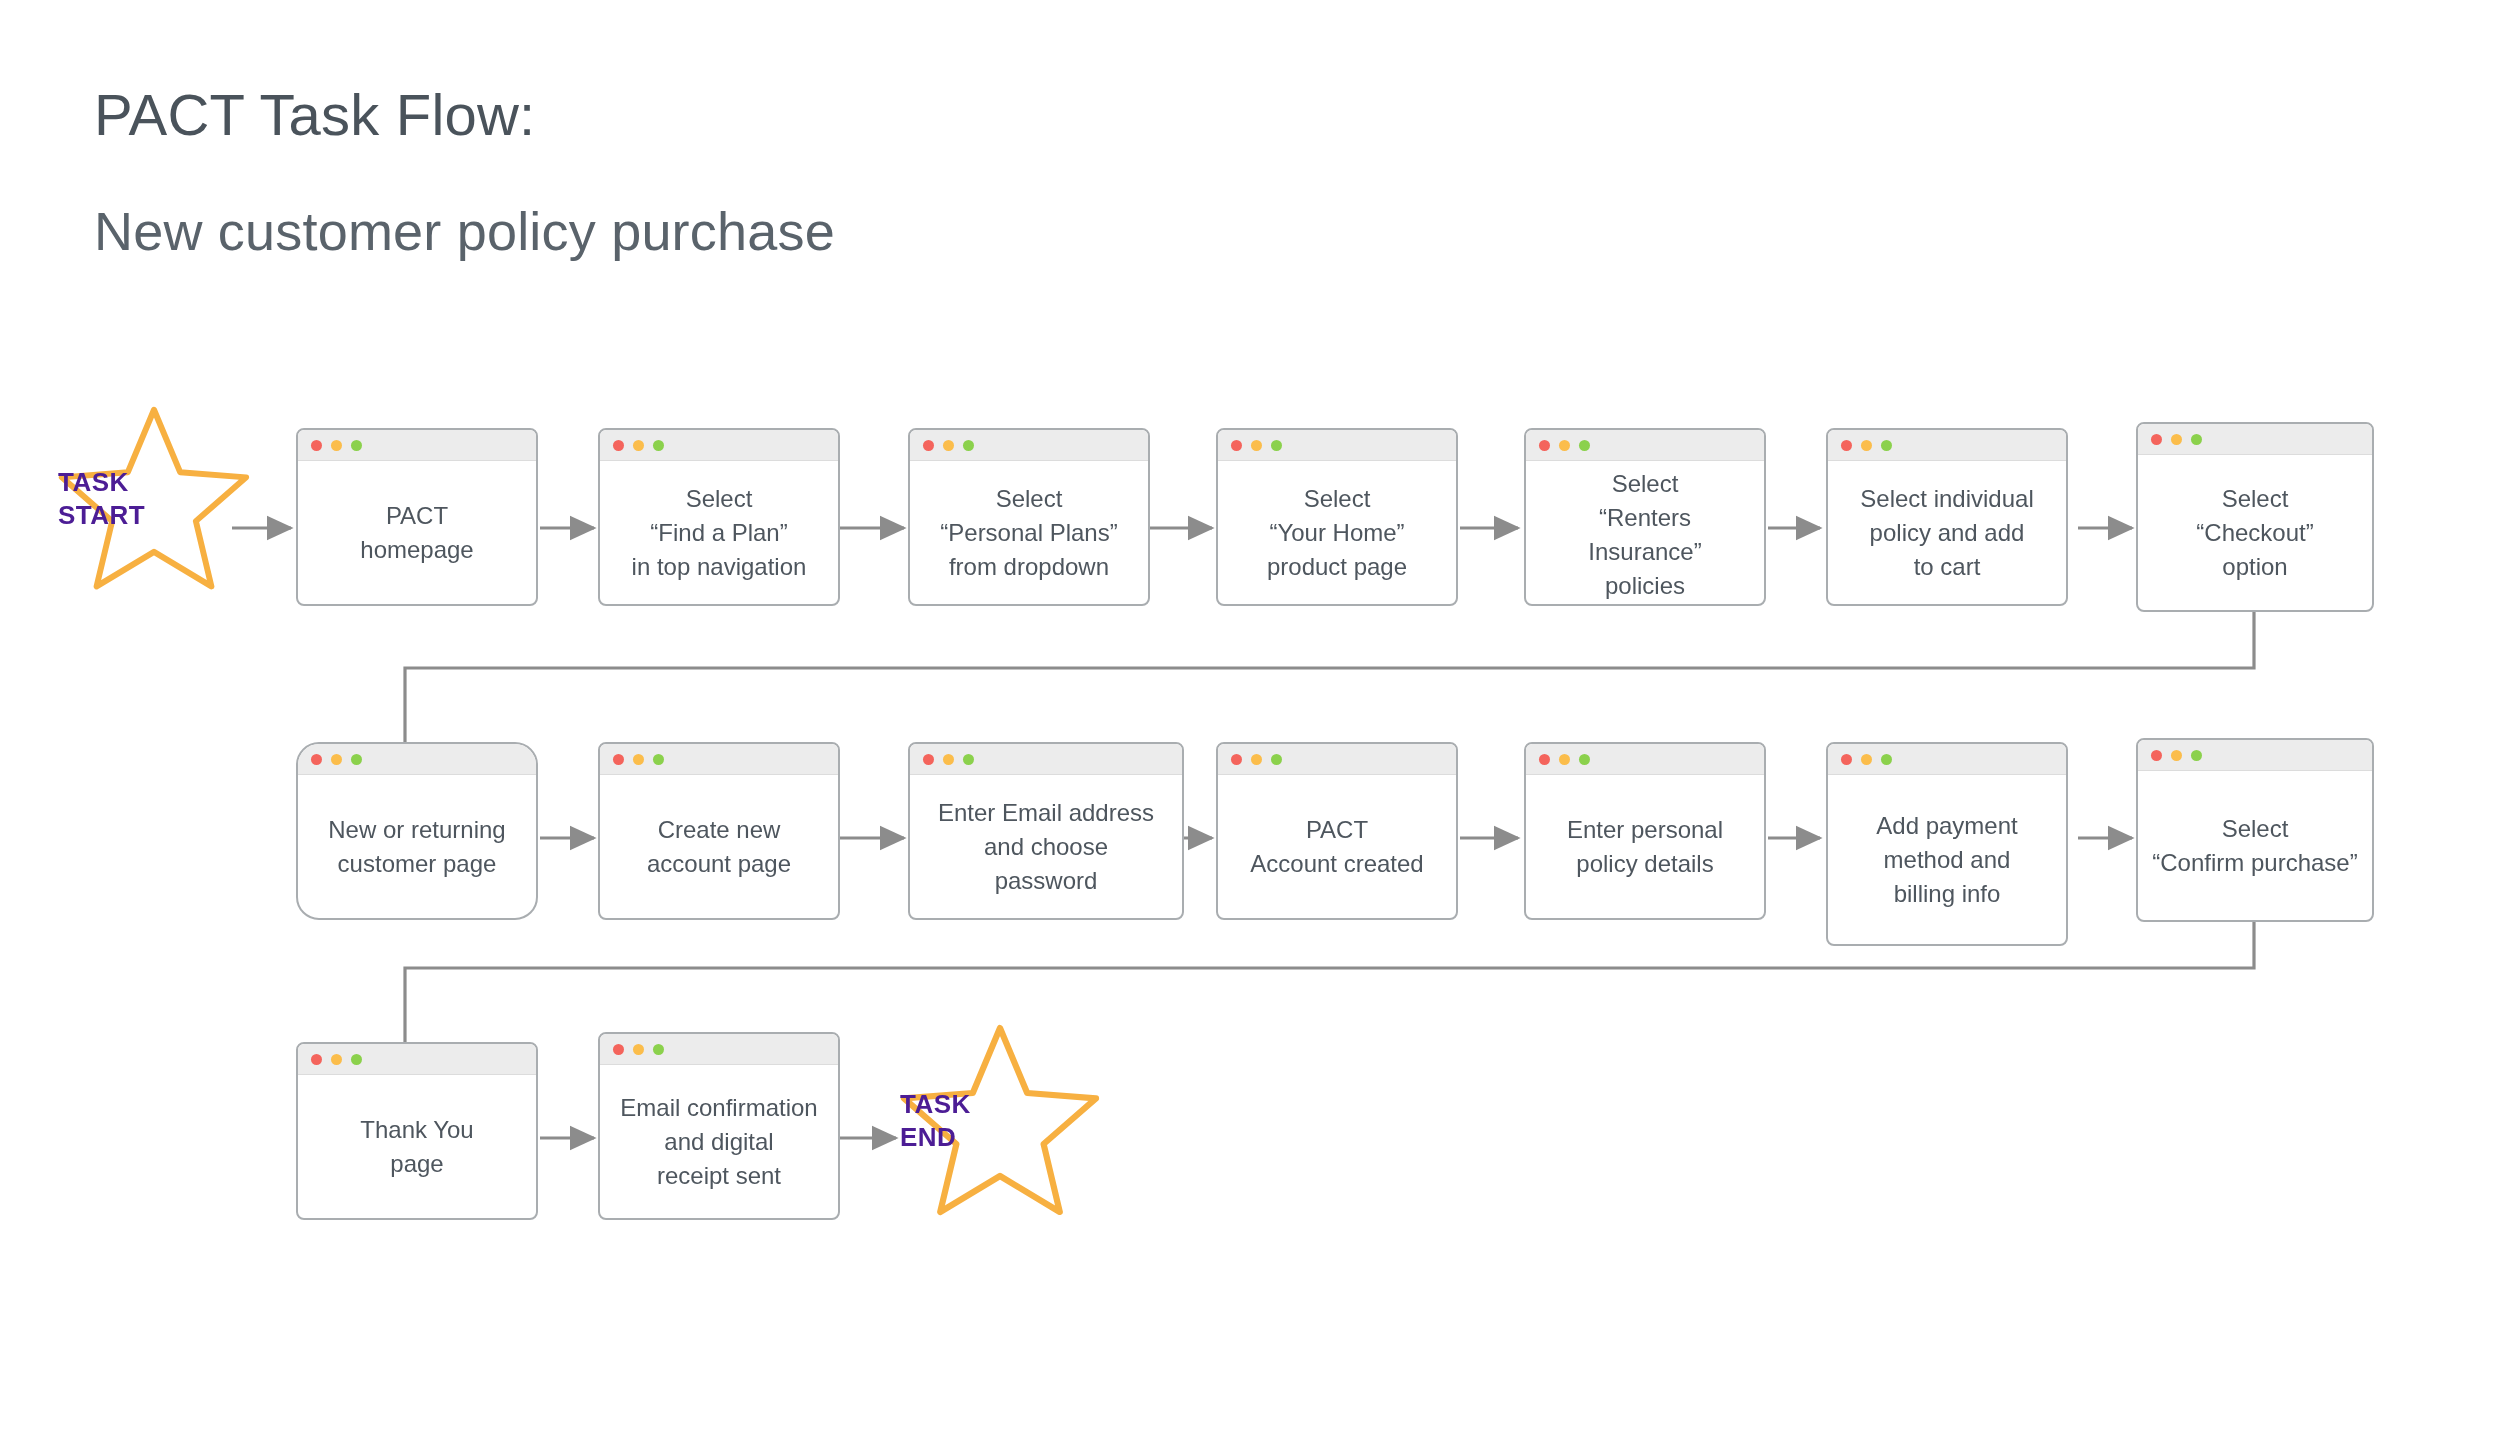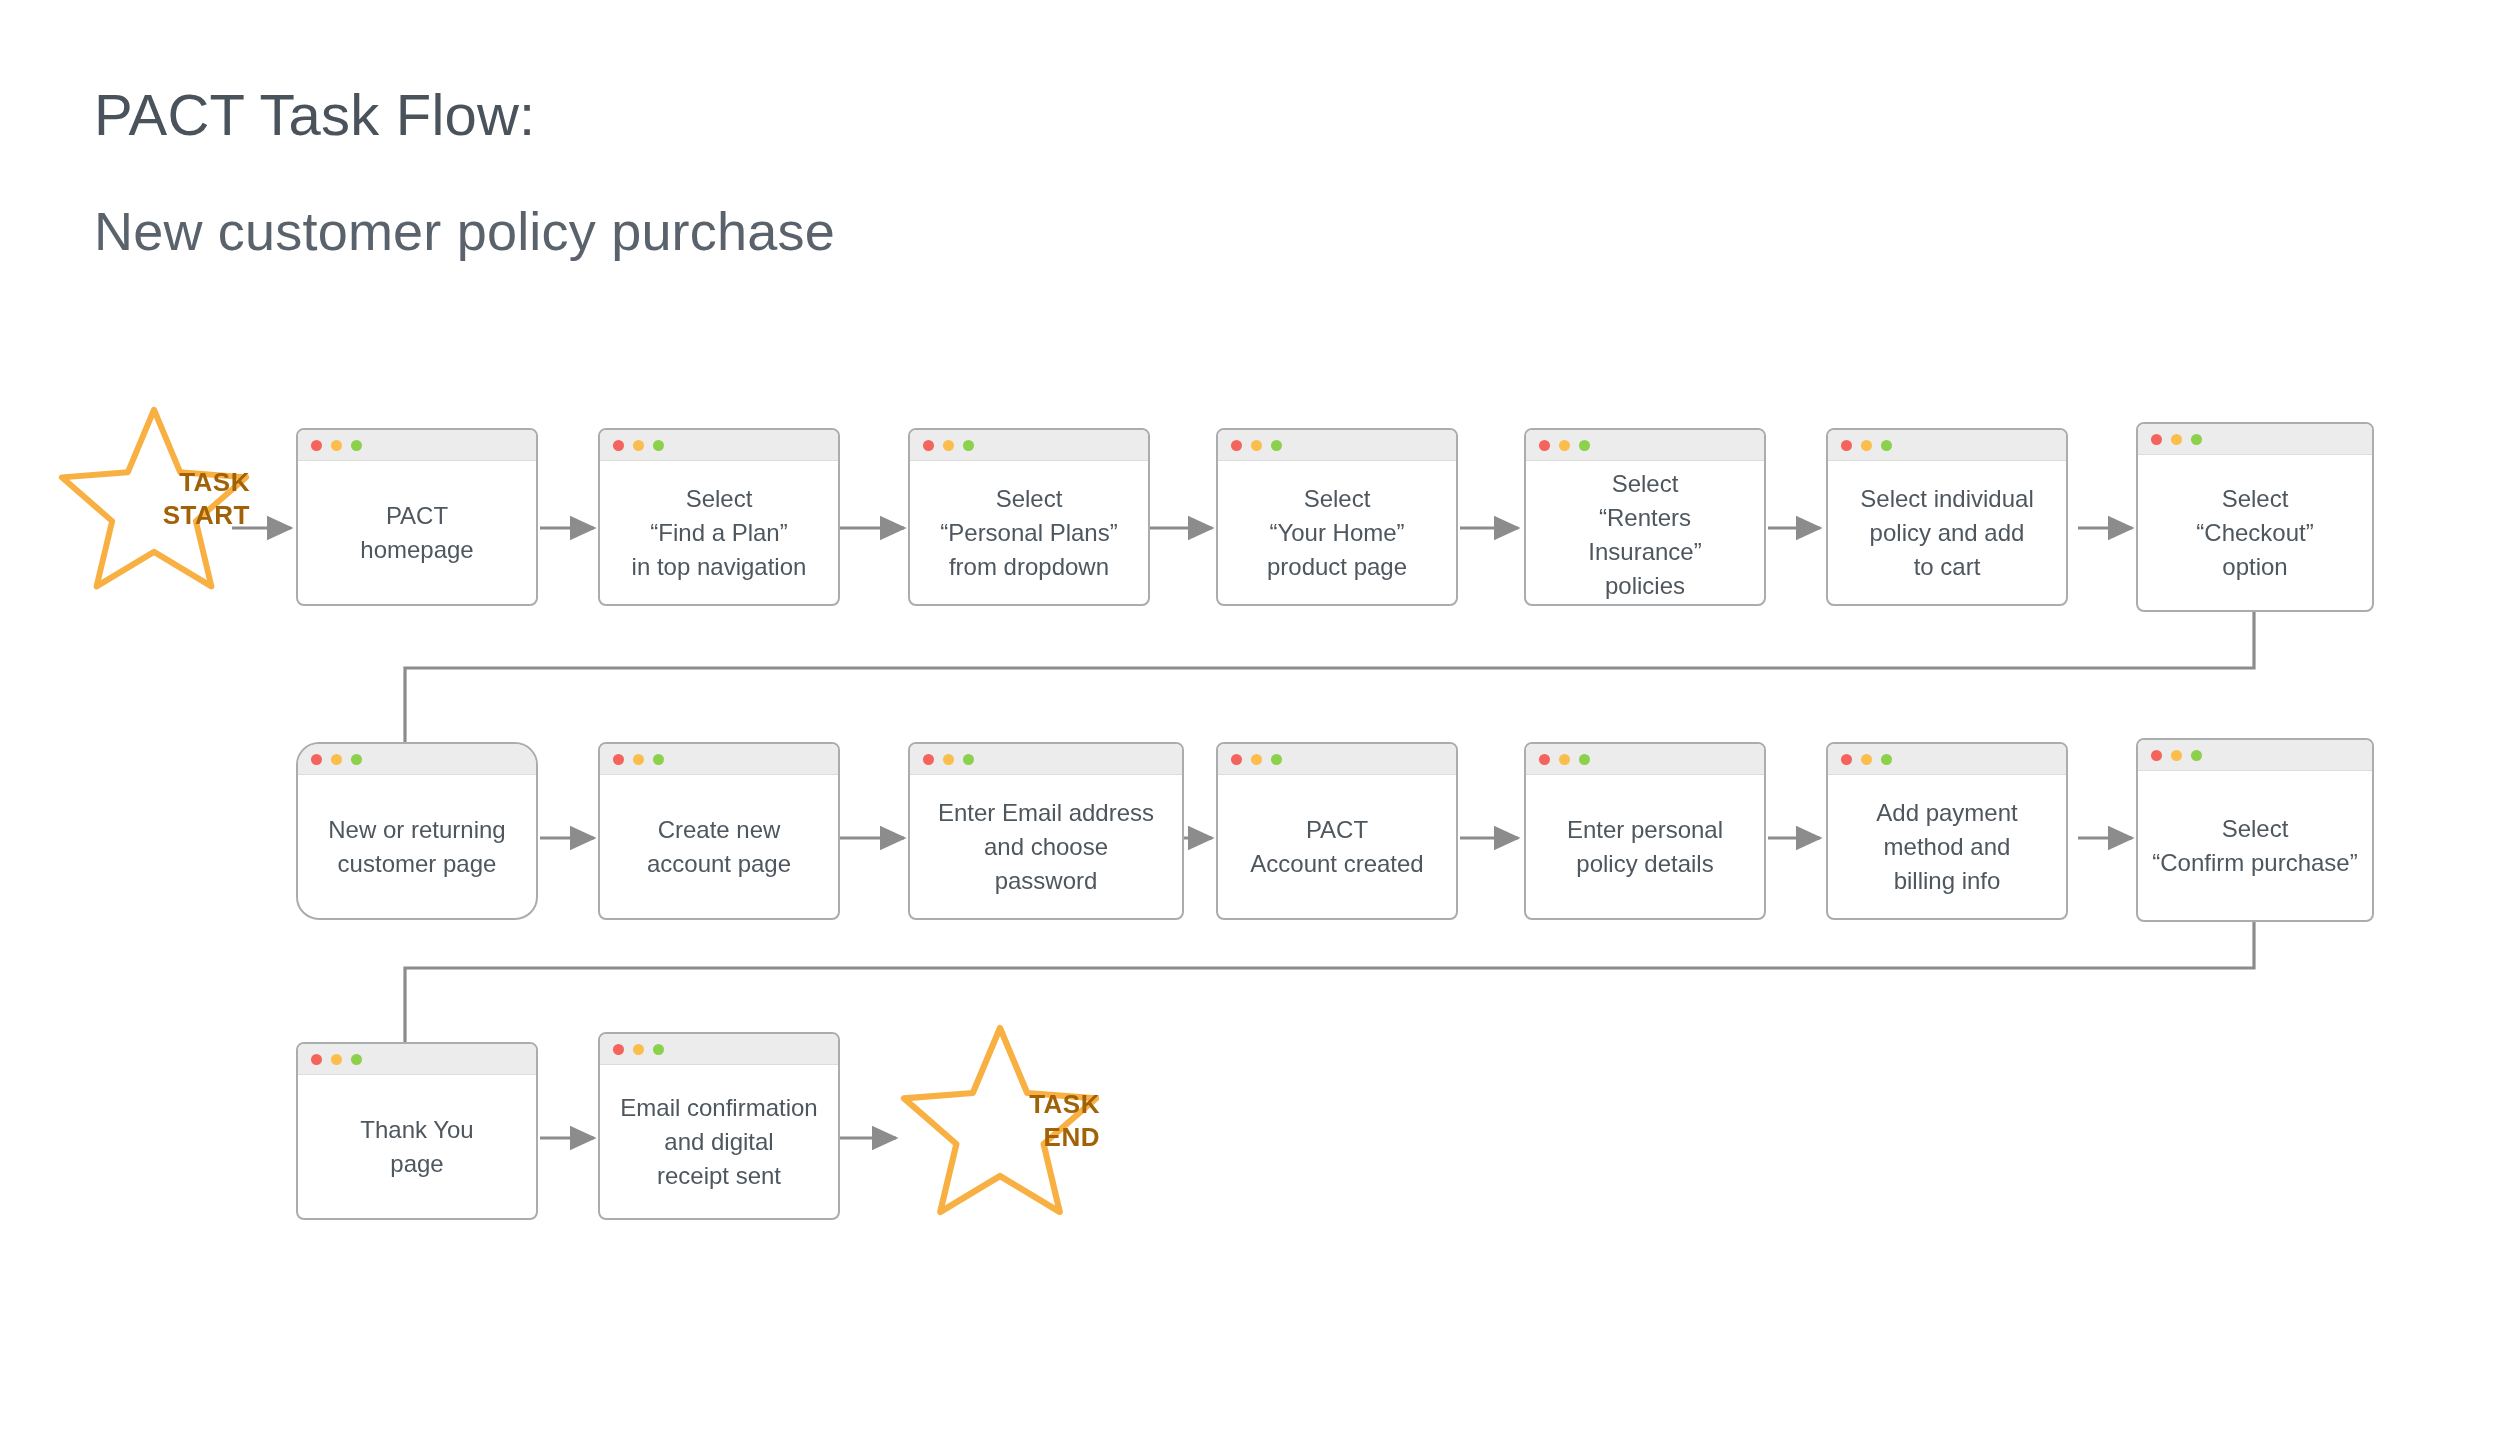--- a/index.html
+++ b/index.html
@@ -63,22 +63,22 @@
     line-height:34px;
     font-weight:400;
     white-space:pre-line;
   }
 
   
   .star{position:absolute;}
   .star svg{display:block;}
   .star .startext{
     position:absolute;left:0;right:0;
-    text-align:right;
-    color:#a16207;
+    text-align:left;
+    color:#4c1d95;
     font-weight:700;
     font-size:26px;
     line-height:33px;
     white-space:pre-line;
     letter-spacing:.5px;
   }
 </style>
 </head>
 <body>
 
@@ -277,21 +277,21 @@
       <span class="dot red"></span>
       <span class="dot yellow"></span>
       <span class="dot green"></span>
     </div>
     <div class="body">
       <div class="label">Enter personal
 policy details</div>
     </div>
   </div>
 
-  <div class="card" style="left:1826px;top:742px;width:242px;height:178px;">
+  <div class="card" style="left:1826px;top:742px;width:242px;height:204px;">
     <div class="bar">
       <span class="dot red"></span>
       <span class="dot yellow"></span>
       <span class="dot green"></span>
     </div>
     <div class="body">
       <div class="label">Add payment
 method and
 billing info</div>
     </div>

